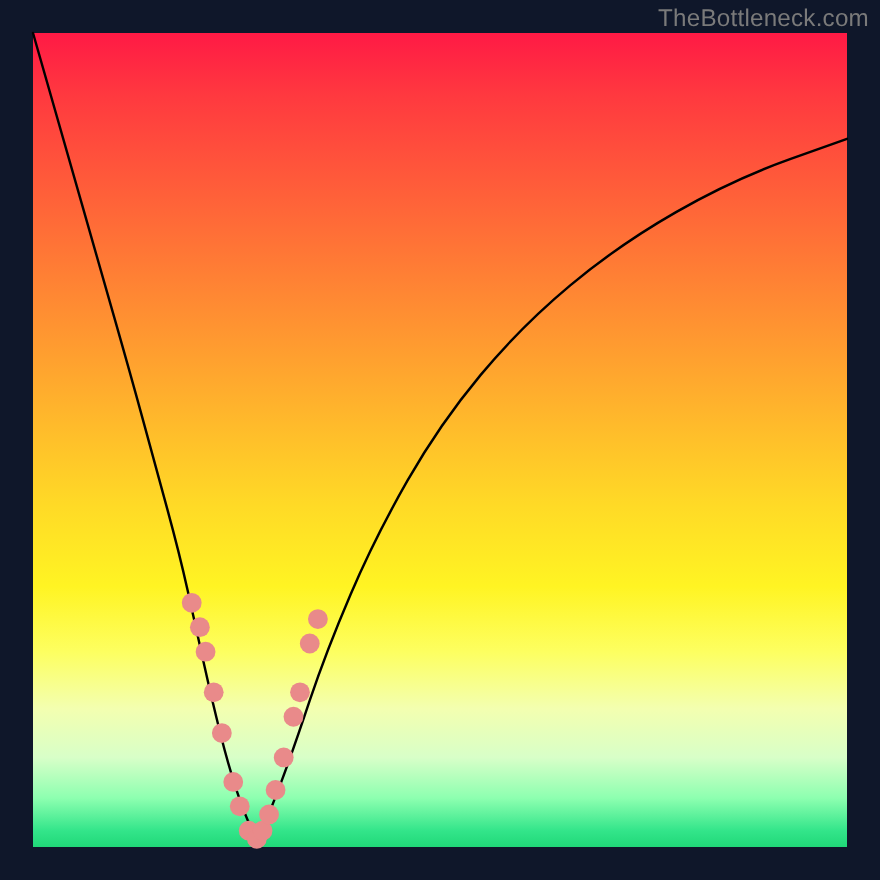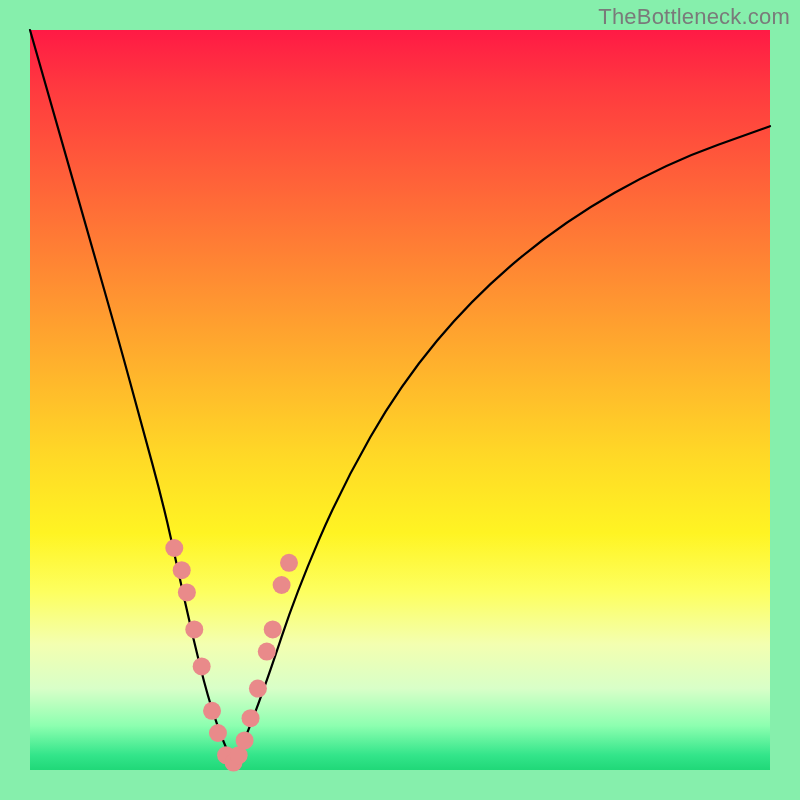--- a/index.html
+++ b/index.html
@@ -10,21 +10,21 @@
     overflow: hidden;
     background: #000;
     font-family: Arial, Helvetica, sans-serif;
   }
   .frame {
     position: absolute;
     left: 0;
     top: 0;
     width: 800px;
     height: 800px;
-    background: #86efac;
+    background: #0f172a;
   }
   .plot-area {
     position: absolute;
     left: 30px;
     top: 30px;
     width: 740px;
     height: 740px;
     background: linear-gradient(to bottom,
       #ff1a45 0%,
       #ff3a3f 8%,

